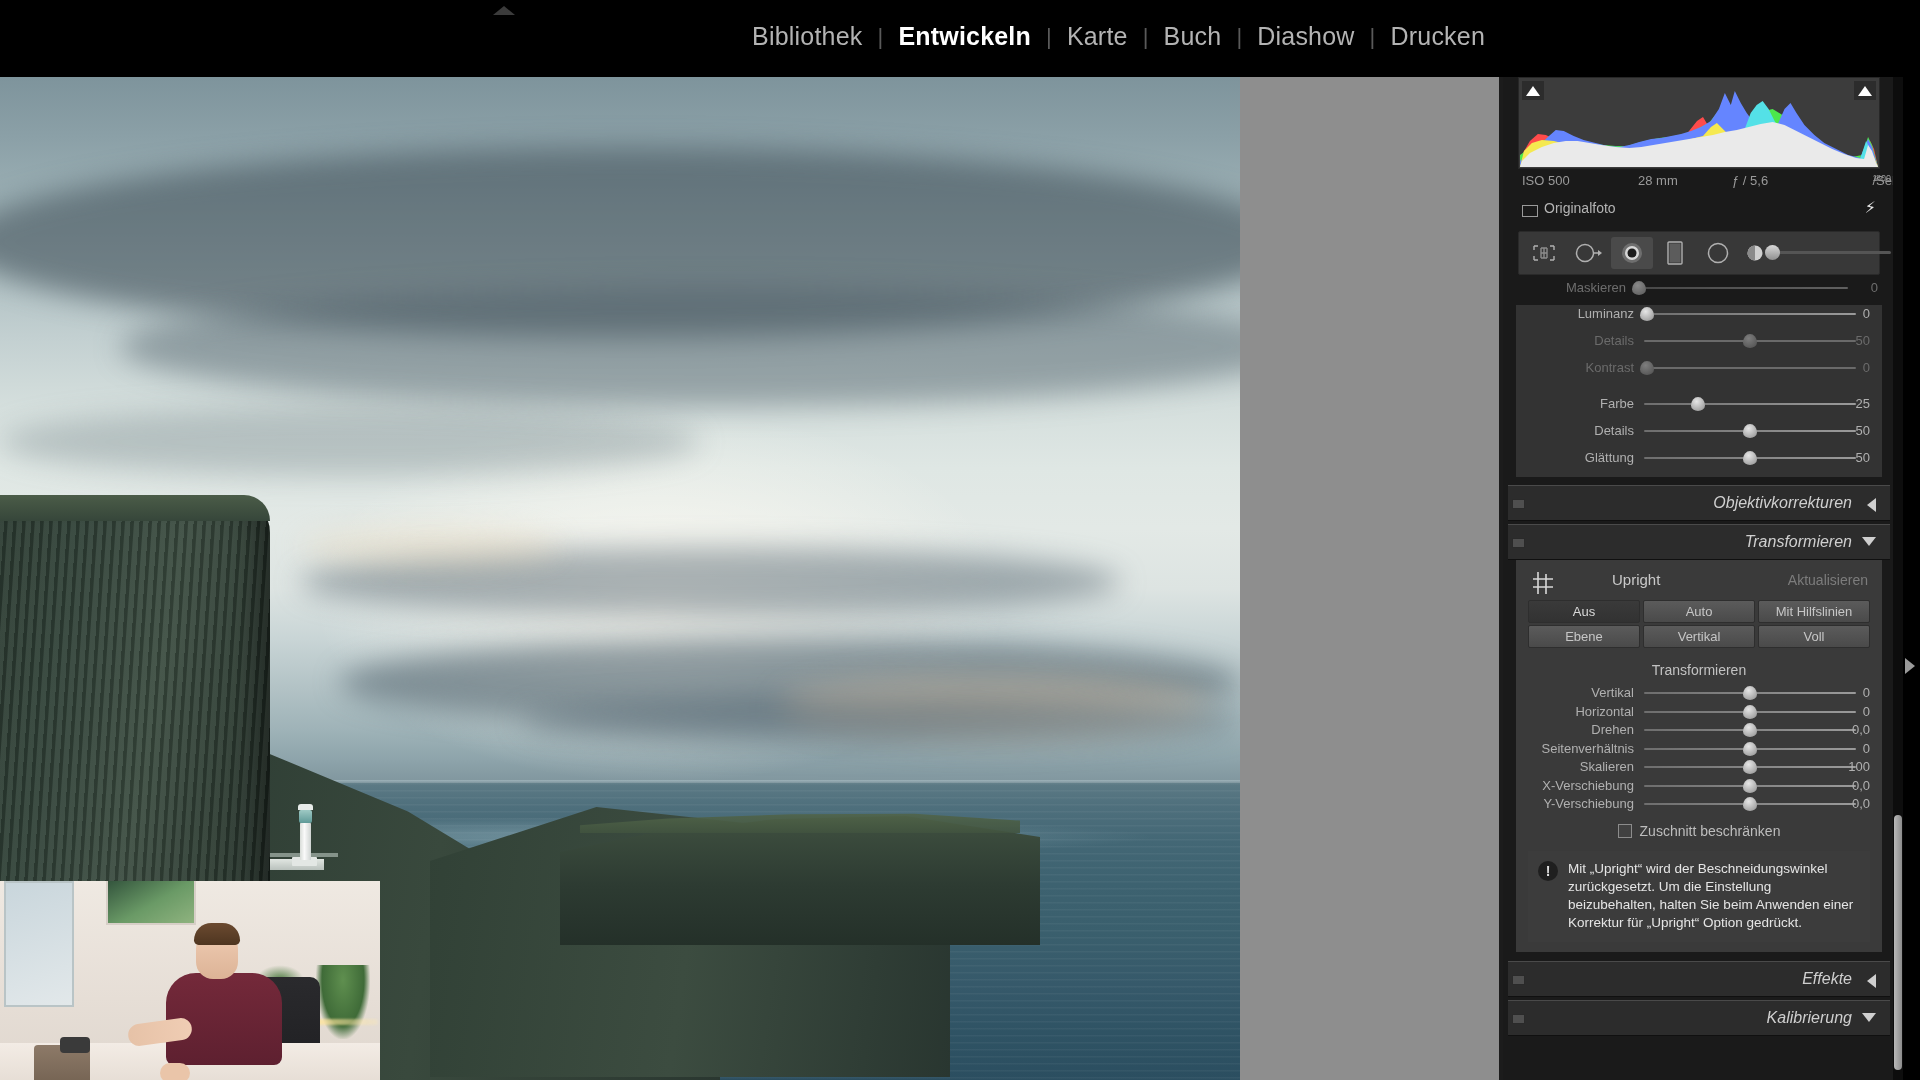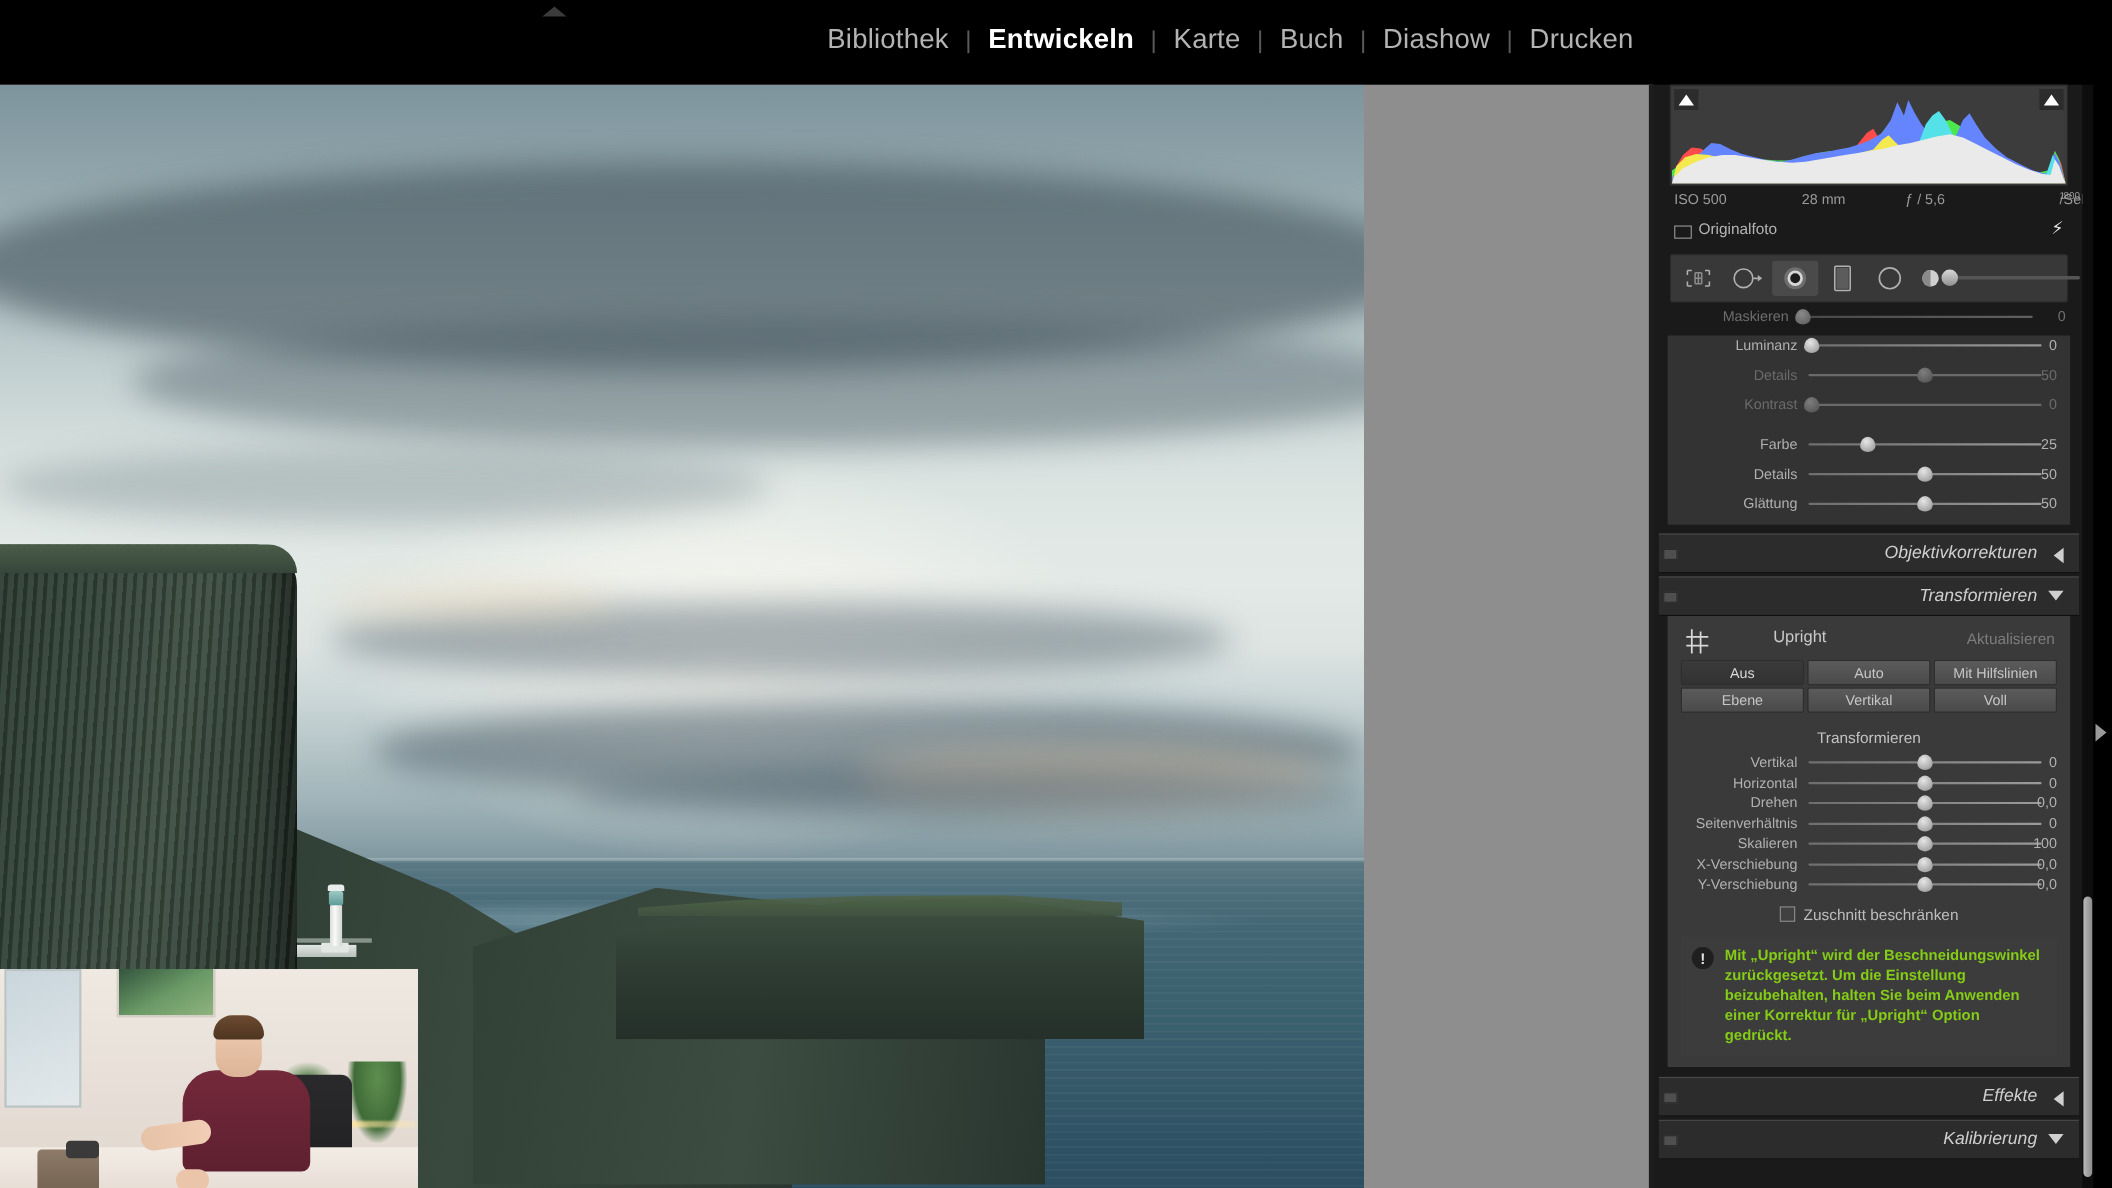--- a/index.html
+++ b/index.html
@@ -209,21 +209,21 @@
   .ubtn{flex:1;height:21px;line-height:21px;text-align:center;font-size:13px;
      color:#c6c6c6;background:linear-gradient(180deg,#5b5b5b,#4a4a4a);
      border:1px solid #2e2e2e;border-radius:2px;}
   .ubtn.on{background:linear-gradient(180deg,#3a3a3a,#323232);color:#d9d9d9;}
   .cbrow{position:relative;height:24px;margin-top:10px;text-align:center;font-size:14px;color:#bdbdbd;}
   .cbrow .box{display:inline-block;width:12px;height:12px;border:1px solid #8c8c8c;
      background:#414141;vertical-align:-2px;margin-right:8px;}
   .notebox{position:relative;margin:4px 12px 0 12px;background:#3c3c3c;padding:9px 10px 10px 40px;}
   .notebox .ibadge{position:absolute;left:10px;top:10px;width:20px;height:20px;border-radius:50%;
      background:#1f1f1f;color:#e0e0e0;font-size:14px;font-weight:bold;text-align:center;line-height:20px;}
-  .notebox p{margin:0;font-size:13.5px;line-height:1.34;color:#84cc16;font-weight:bold;}
+  .notebox p{margin:0;font-size:13.5px;line-height:1.34;color:#e5e5e5;}
 
   
   .redge{position:absolute;left:1895px;top:77px;width:25px;height:1003px;background:#000;}
   .rarrow{position:absolute;left:1905px;top:658px;width:0;height:0;
      border-top:8px solid transparent;border-bottom:8px solid transparent;border-left:10px solid #9a9a9a;}
   .sbtrack{position:absolute;left:1893px;top:77px;width:10px;height:1003px;background:#0d0d0d;}
   .sbthumb{position:absolute;left:1894px;top:815px;width:8px;height:255px;
      background:linear-gradient(90deg,#b9b9b9,#8c8c8c);border-radius:4px;}
   .panel-divider{position:absolute;left:1499px;top:77px;width:4px;height:1003px;background:#1c1c1c;}
 </style>

